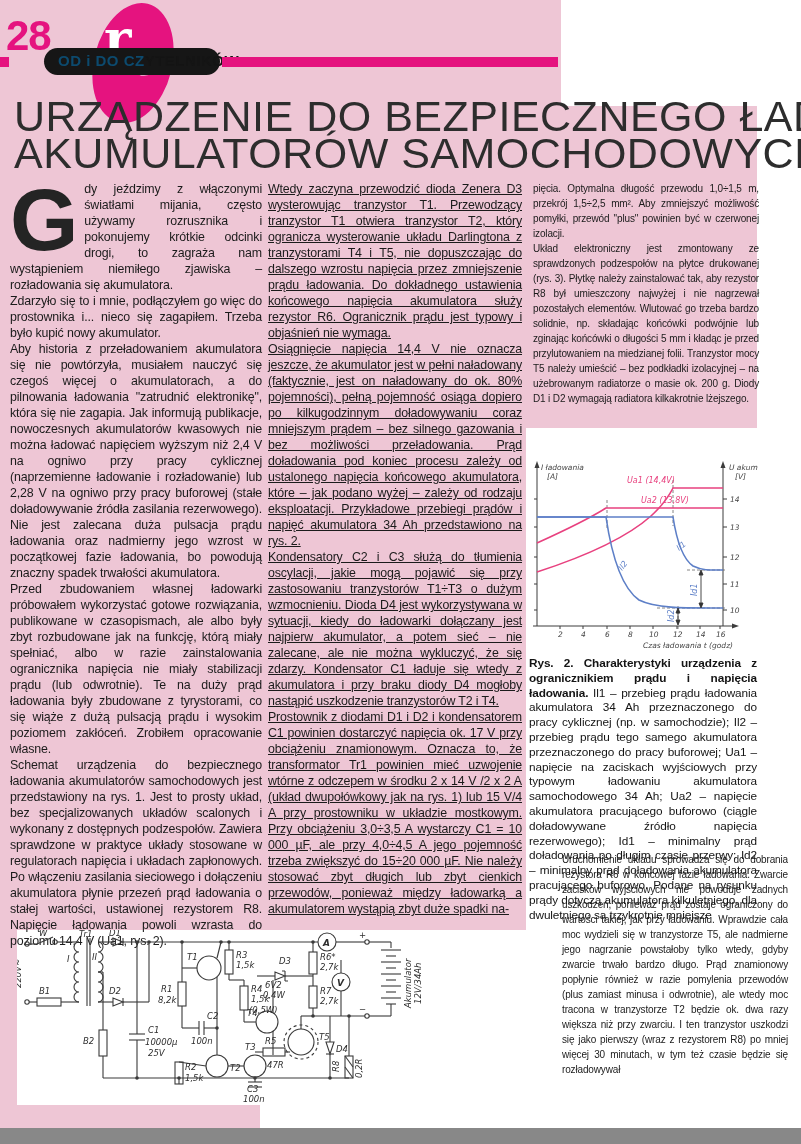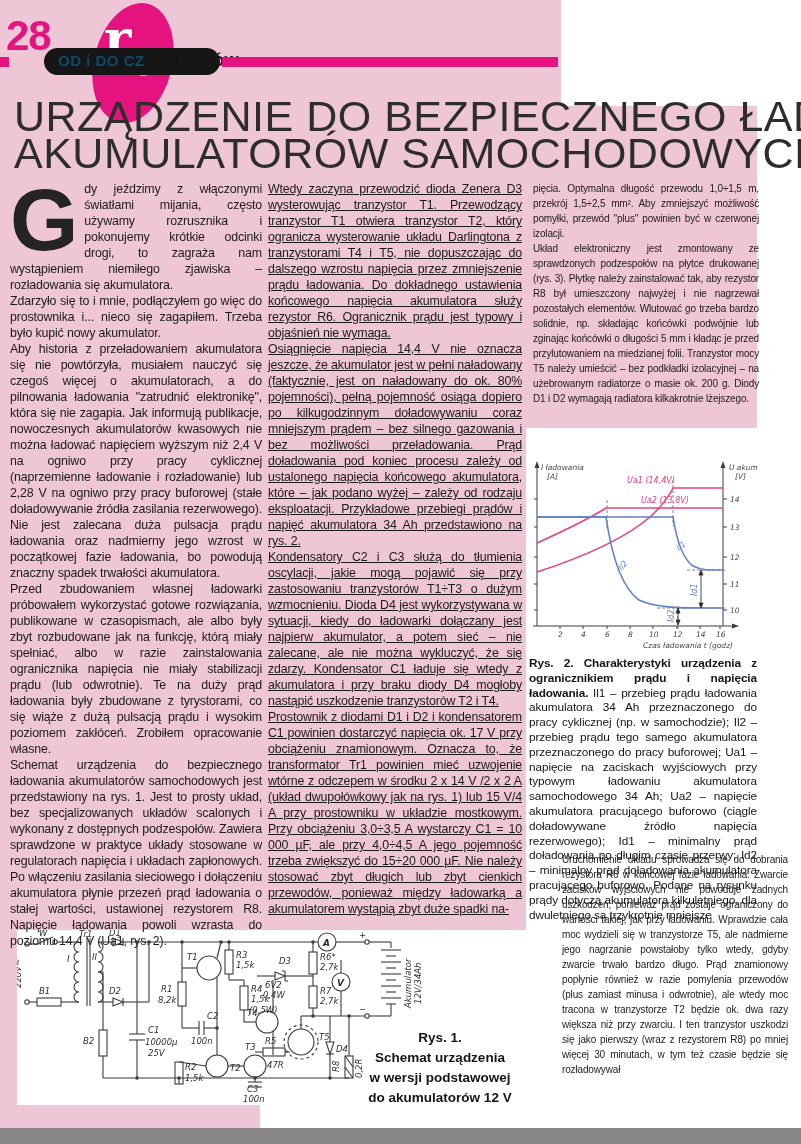--- a/index.html
+++ b/index.html
@@ -380,26 +380,20 @@
       <text class="sl" x="303" y="74">2,7k</text>
       <text class="slb" x="306" y="16">A</text>
       <text class="slb" x="320" y="56">V</text>
       <text class="sl" x="342" y="8">+</text>
       <text class="sl" x="342" y="82">−</text>
       <text class="sl" x="394" y="78" transform="rotate(-90 394 78)">Akumulator</text>
       <text class="sl" x="404" y="74" transform="rotate(-90 404 74)">12V/34Ah</text>
     </g>
   </svg>
 
-  <div class="abs cap1" style="left:335px;top:1028px;width:210px;">
-    <div>Rys. 1.</div>
-    <div>Schemat urządzenia</div>
-    <div>w wersji podstawowej</div>
-    <div>do akumulatorów 12 V</div>
-  </div>
 
   <div class="abs footer">
     <span class="ln" style="flex:1;"></span>
     <span class="t">Radioelektronik Audio-HiFi-Video  5/2002</span>
     <span class="ln" style="width:52px;"></span>
   </div>
 
 </div>
 
 </body></html>

